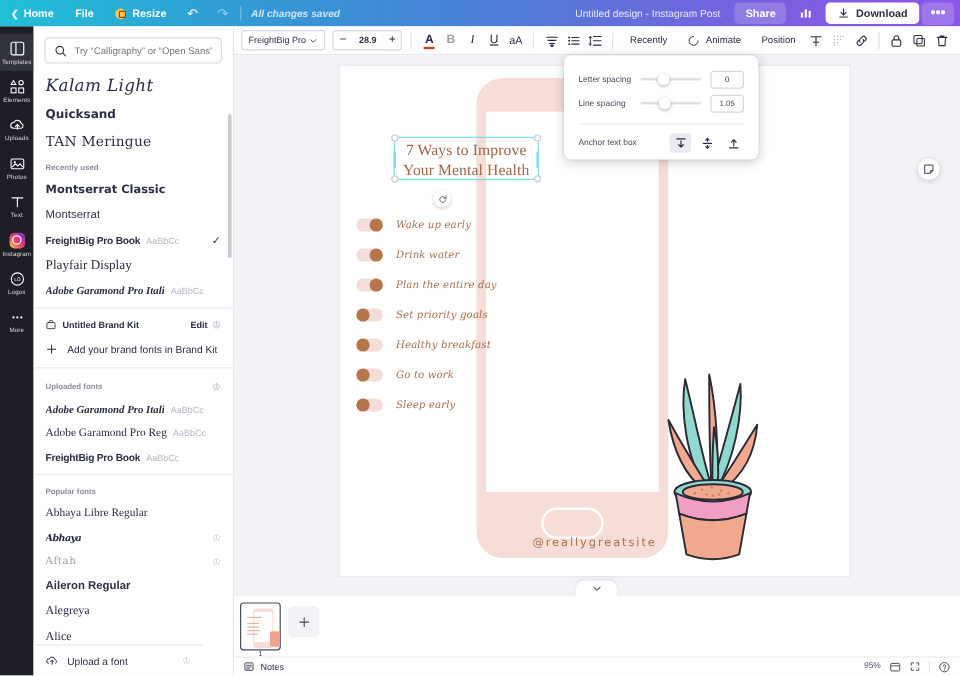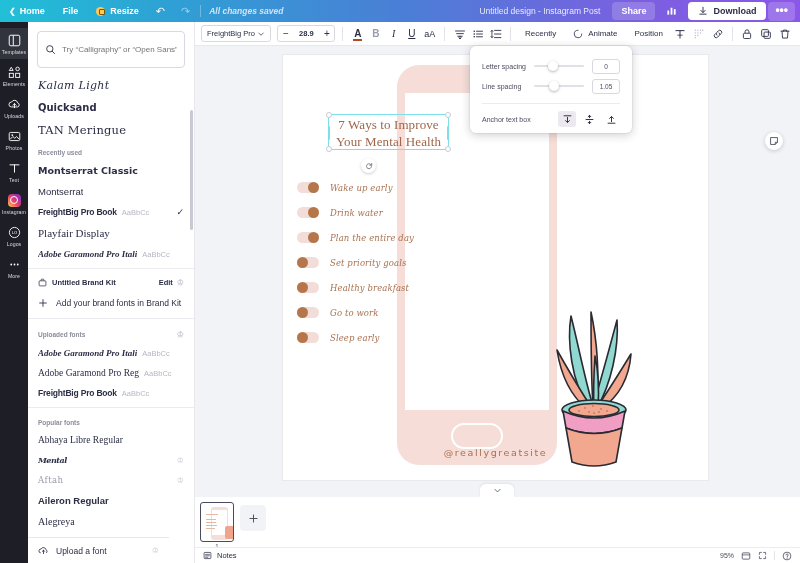--- a/index.html
+++ b/index.html
@@ -71,21 +71,21 @@
   .ig-sq::after { content:""; width:6px;height:6px;border:1.2px solid #fff;border-radius:50%; }
 
   
   .panel {
     position: absolute; left: 28px; top: 22px; width: 167px; height: 541px;
     background: #fff; border-right: 1px solid #e8e8ec; overflow: hidden;
   }
   .search-wrap { padding: 9px 9px 6px; }
   .search {
     display: flex; align-items: center; gap: 6px;
-    border: 1px solid #d8d9e0; border-radius: 4px; height: 37px; padding: 0 7px;
+    border: 1px solid #d8d9e0; border-radius: 4px; height: 22px; padding: 0 7px;
     background: #fff;
   }
   .search svg { flex: none; }
   .search input {
     border: 0; outline: 0; font-size: 8px; color: #6b6d7c; width: 100%;
     font-family: "Liberation Sans", sans-serif;
   }
   .flist { height: 490px; overflow: hidden; position: relative; }
   .fgroup-hd {
     font-size: 6.5px; color: #8b8d9b; font-weight: bold; padding: 7px 10px 4px;
@@ -96,21 +96,21 @@
     padding: 5px 10px; cursor: pointer; min-height: 20px;
   }
   .fname { font-size: 10px; color: #2b2e45; white-space: nowrap; overflow: hidden; }
   .fsample { font-size: 7.5px; color: #b5b7c3; margin-left: 5px; }
   .fleft { display: flex; align-items: baseline; overflow: hidden; }
   .fcheck { color: #2b2e45; font-size: 9px; }
   .fcrown { color: #c9cbd6; font-size: 8px; }
   .divider { height: 1px; background: #ececf0; margin: 4px 0; }
 
   
-  .f-kalam   { font-family: "DejaVu Serif", serif; font-style: italic; font-size: 11px; letter-spacing: .3px; }
+  .f-kalam   { font-family: "DejaVu Serif", serif; font-style: italic; font-size: 14px; letter-spacing: .3px; }
   .f-quick   { font-family: "DejaVu Sans", sans-serif; font-weight: bold; font-size: 10px; }
   .f-tan     { font-family: "DejaVu Serif", serif; font-size: 11.5px; letter-spacing: .2px; }
   .f-mont    { font-family: "Liberation Sans", sans-serif; font-size: 9.5px; }
   .f-montc   { font-family: "DejaVu Sans", sans-serif; font-weight: bold; font-size: 9.5px; }
   .f-freight { font-family: Liberation Sans, sans-serif; font-weight: bold; font-size: 8.5px; letter-spacing: -.2px; }
   .f-playfair{ font-family: "Liberation Serif", serif; font-size: 11px; }
   .f-garaitl { font-family: "Liberation Serif", serif; font-style: italic; font-weight: bold; font-size: 9px; }
   .f-gararег { font-family: "Liberation Serif", serif; font-size: 9.5px; }
   .f-abhaya  { font-family: "Liberation Serif", serif; font-size: 9.5px; }
   .f-script  { font-family: "DejaVu Serif", serif; font-style: italic; font-weight: bold; font-size: 8px; letter-spacing: -.5px; }
@@ -546,21 +546,21 @@
         <span>Popular fonts</span>
       </div>
 
       <div class="frow">
         <div class="fleft">
             <span class="fname f-abhaya">Abhaya Libre Regular</span>
           </div>
       </div>
       <div class="frow">
         <div class="fleft">
-            <span class="fname f-script">Mental</span>
+            <span class="fname f-script">Abhaya</span>
           </div>
         <span class="fcrown">♔</span>
       </div>
       <div class="frow">
         <div class="fleft">
             <span class="fname f-thin">Aftah</span>
           </div>
         <span class="fcrown">♔</span>
       </div>
       <div class="frow">

